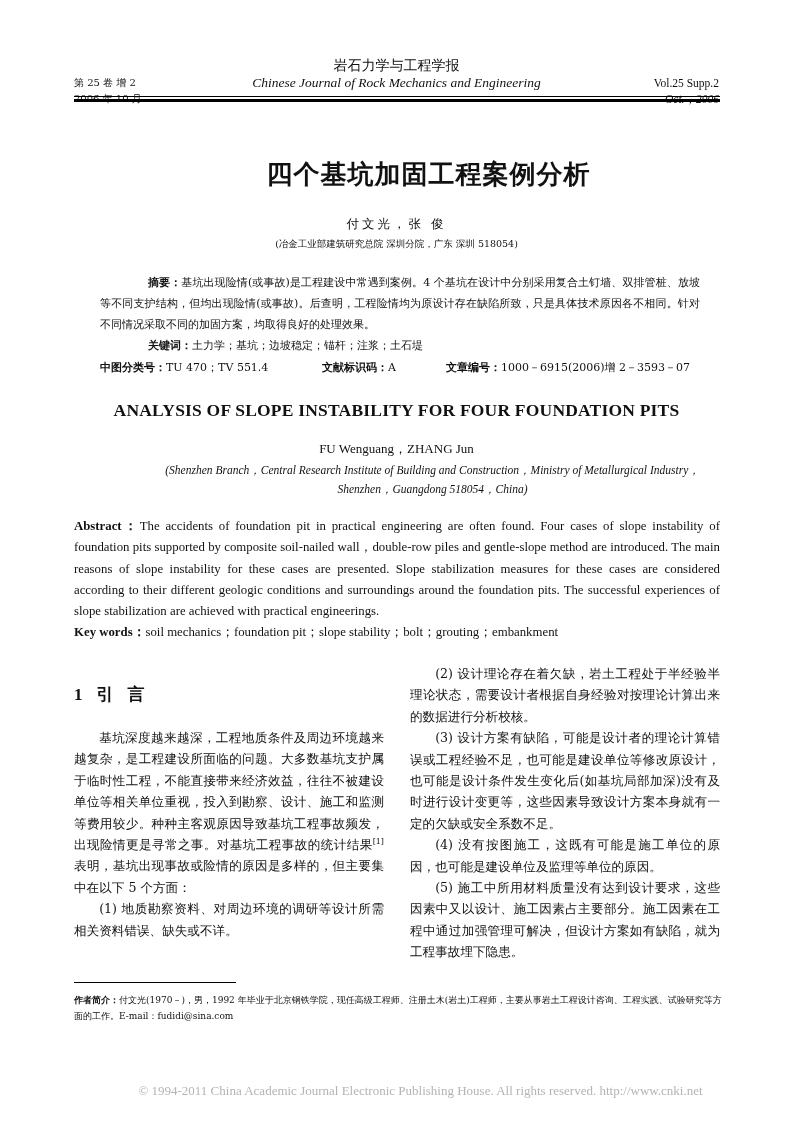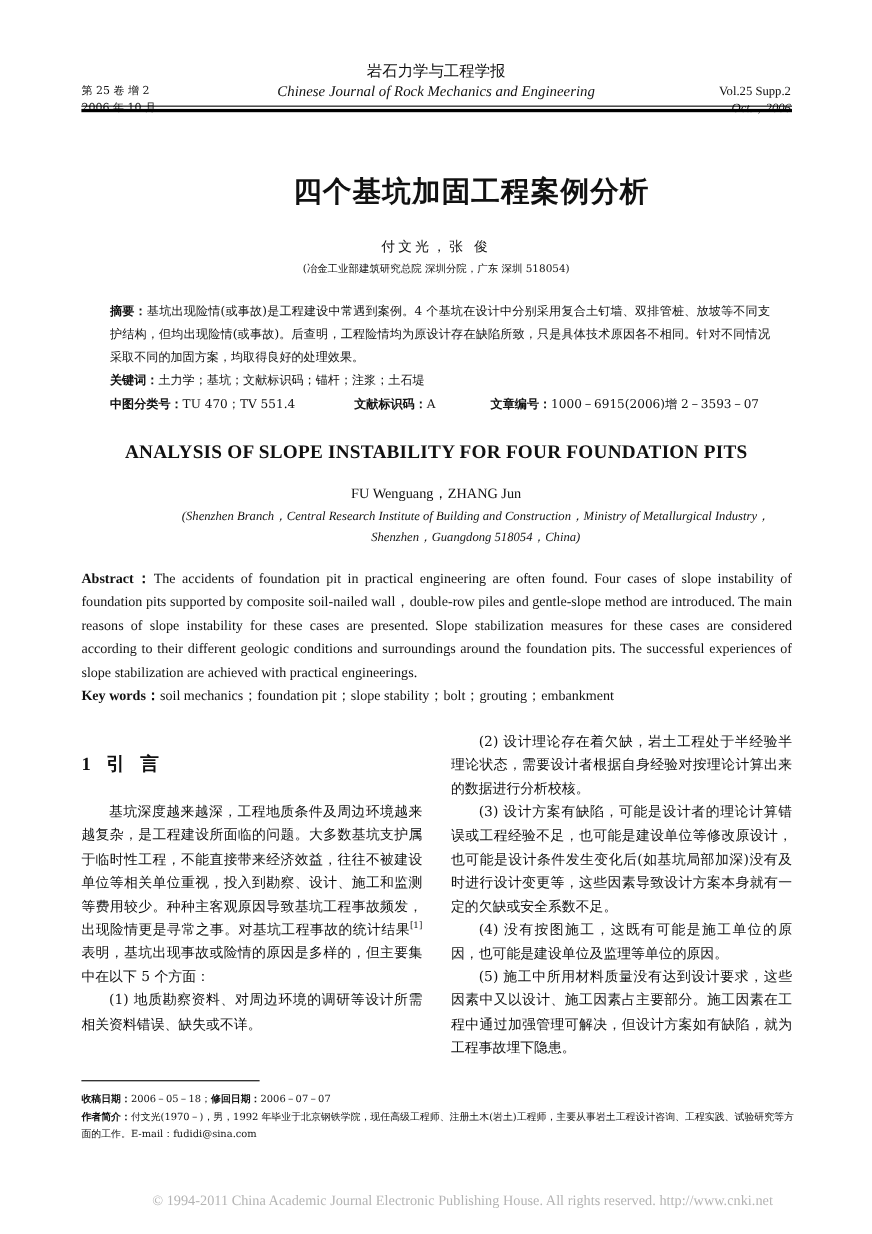--- a/index.html
+++ b/index.html
@@ -17,21 +17,21 @@
   .hdr-cn { font-size: 14px; line-height: 18px; }
   .hdr-en { font-family: "Liberation Serif", serif; font-style: italic; font-size: 13.5px; line-height: 18px; }
   .rule-thin { left: 74px; width: 646px; top: 96px; height: 1px; background: #000; }
   .rule-thick { left: 74px; width: 646px; top: 99px; height: 3px; background: #000; }
 
   .title { left: 0; width: 793px; top: 157px; text-align: center; font-family: "DejaVu Sans", sans-serif; font-weight: bold; font-size: 26px; letter-spacing: 1px; padding-left: 32px; }
   .authors-cn { left: 0; width: 793px; top: 216px; text-align: center; font-size: 12.5px; letter-spacing: 3px; }
   .affil-cn { left: 0; width: 793px; top: 238px; text-align: center; font-size: 9.5px; }
 
   .cn-abs { left: 100px; width: 600px; top: 272px; font-size: 11px; line-height: 21px; text-align: justify; }
-  .cn-abs .lbl { font-family: "DejaVu Sans", sans-serif; font-weight: bold; }
+  .cn-abs .lbl { font-family: "DejaVu Sans", sans-serif; font-weight: bold; margin-left: 48px; }
   .meta-row { left: 100px; width: 600px; top: 357px; font-size: 11px; line-height: 21px; }
   .meta-row span.seg { position: absolute; white-space: nowrap; }
 
   .en-title { left: 0; width: 793px; top: 400px; text-align: center; font-family: "Liberation Serif", serif; font-weight: bold; font-size: 17.5px; letter-spacing: 0.2px; }
   .en-authors { left: 0; width: 793px; top: 440px; text-align: center; font-family: "Liberation Serif", serif; font-size: 13px; }
   .en-affil { left: 0; width: 793px; top: 461px; text-align: center; font-family: "Liberation Serif", serif; font-style: italic; font-size: 11.5px; line-height: 19px; margin-left: 36px; }
 
   .en-abs { left: 74px; width: 646px; top: 516px; font-family: "Liberation Serif", serif; font-size: 12.8px; line-height: 21.3px; text-align: justify; }
   .en-abs .lbl { font-weight: bold; }
 
@@ -68,21 +68,21 @@
 </div>
 <div class="abs rule-thin"></div>
 <div class="abs rule-thick"></div>
 
 <div class="abs title">四个基坑加固工程案例分析</div>
 <div class="abs authors-cn">付文光，张  俊</div>
 <div class="abs affil-cn">(冶金工业部建筑研究总院 深圳分院，广东 深圳   518054)</div>
 
 <div class="abs cn-abs">
   <span class="lbl">摘要：</span><span>基坑出现险情(或事故)是工程建设中常遇到案例。4 个基坑在设计中分别采用复合土钉墙、双排管桩、放坡等不同支护结构，但均出现险情(或事故)。后查明，工程险情均为原设计存在缺陷所致，只是具体技术原因各不相同。针对不同情况采取不同的加固方案，均取得良好的处理效果。</span><br>
-  <span class="lbl">关键词：</span><span>土力学；基坑；文献标识码；锚杆；注浆；土石堤</span>
+  <span class="lbl">关键词：</span><span>土力学；基坑；边坡稳定；锚杆；注浆；土石堤</span>
 </div>
 <div class="abs meta-row">
   <span class="seg" style="left:0"><b class="lbl" style="font-family:'DejaVu Sans',sans-serif">中图分类号：</b><span>TU 470；TV 551.4</span></span>
   <span class="seg" style="left:222px"><b style="font-family:'DejaVu Sans',sans-serif">文献标识码：</b><span>A</span></span>
   <span class="seg" style="left:346px"><b style="font-family:'DejaVu Sans',sans-serif">文章编号：</b><span>1000－6915(2006)增 2－3593－07</span></span>
 </div>
 
 <div class="abs en-title">ANALYSIS OF SLOPE INSTABILITY FOR FOUR FOUNDATION PITS</div>
 <div class="abs en-authors">FU Wenguang，ZHANG Jun</div>
 <div class="abs en-affil">
@@ -107,20 +107,17 @@
 <div class="abs col col-right">
   <p>(2) 设计理论存在着欠缺，岩土工程处于半经验半理论状态，需要设计者根据自身经验对按理论计算出来的数据进行分析校核。</p>
   <p>(3) 设计方案有缺陷，可能是设计者的理论计算错误或工程经验不足，也可能是建设单位等修改原设计，也可能是设计条件发生变化后(如基坑局部加深)没有及时进行设计变更等，这些因素导致设计方案本身就有一定的欠缺或安全系数不足。</p>
   <p>(4) 没有按图施工，这既有可能是施工单位的原因，也可能是建设单位及监理等单位的原因。</p>
   <p>(5) 施工中所用材料质量没有达到设计要求，这些因素中又以设计、施工因素占主要部分。施工因素在工程中通过加强管理可解决，但设计方案如有缺陷，就为工程事故埋下隐患。</p>
 </div>
 
 <div class="abs foot-rule"></div>
 <div class="abs footnotes">
   <div>
-    <span class="lbl">收稿日期：</span><span>2006－05－18；</span><span class="lbl">修回日期：</span><span>2006－07－07</span>
-  </div>
-  <div>
     <span class="lbl">作者简介：</span><span>付文光(1970－)，男，1992 年毕业于北京钢铁学院，现任高级工程师、注册土木(岩土)工程师，主要从事岩土工程设计咨询、工程实践、试验研究等方面的工作。E-mail：fudidi@sina.com</span>
   </div>
 </div>
 
 <div class="abs copyright">© 1994-2011 China Academic Journal Electronic Publishing House. All rights reserved.    http://www.cnki.net</div>
 
 </body></html>

